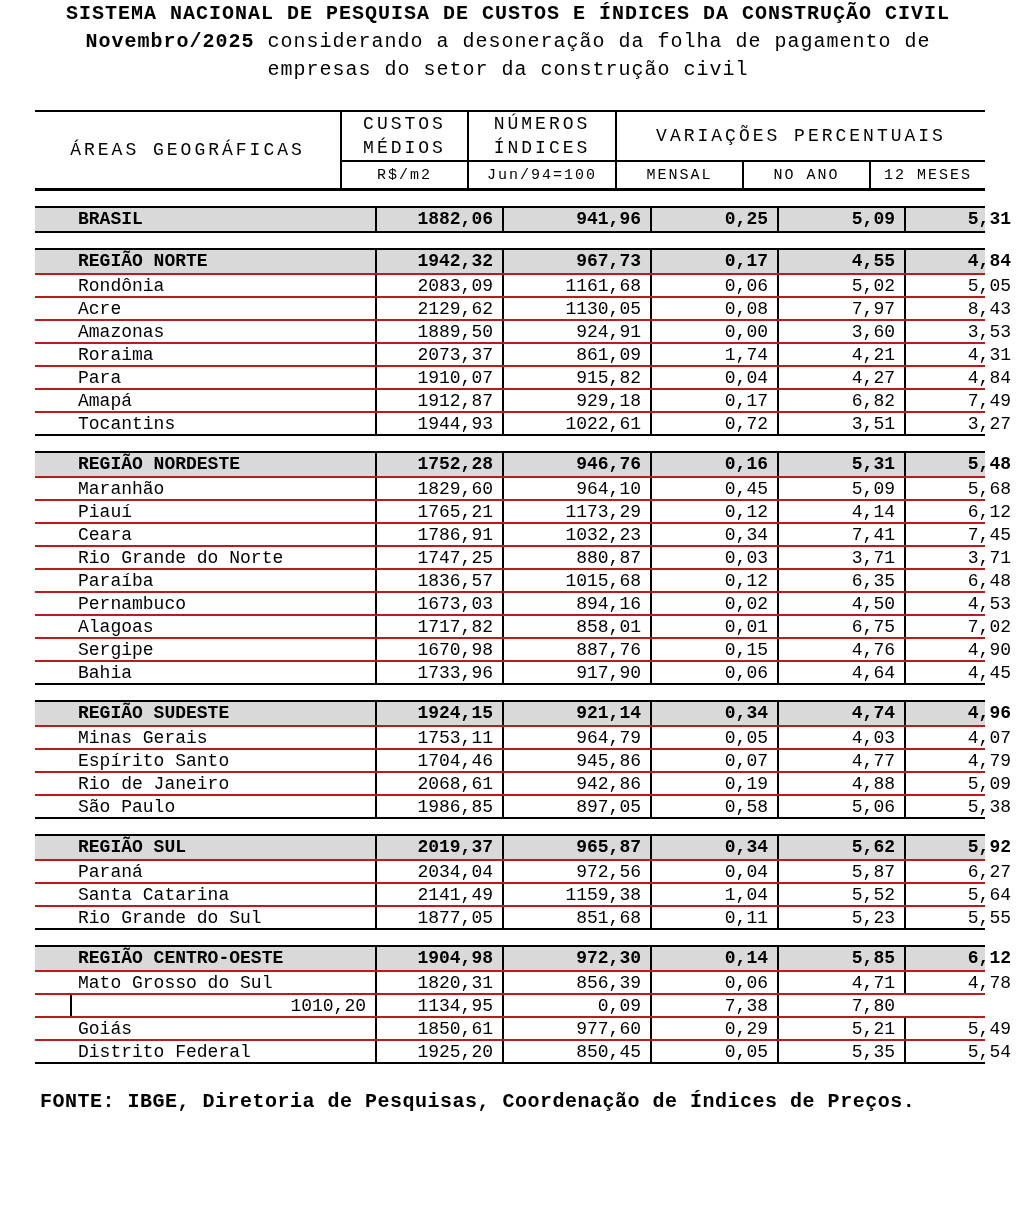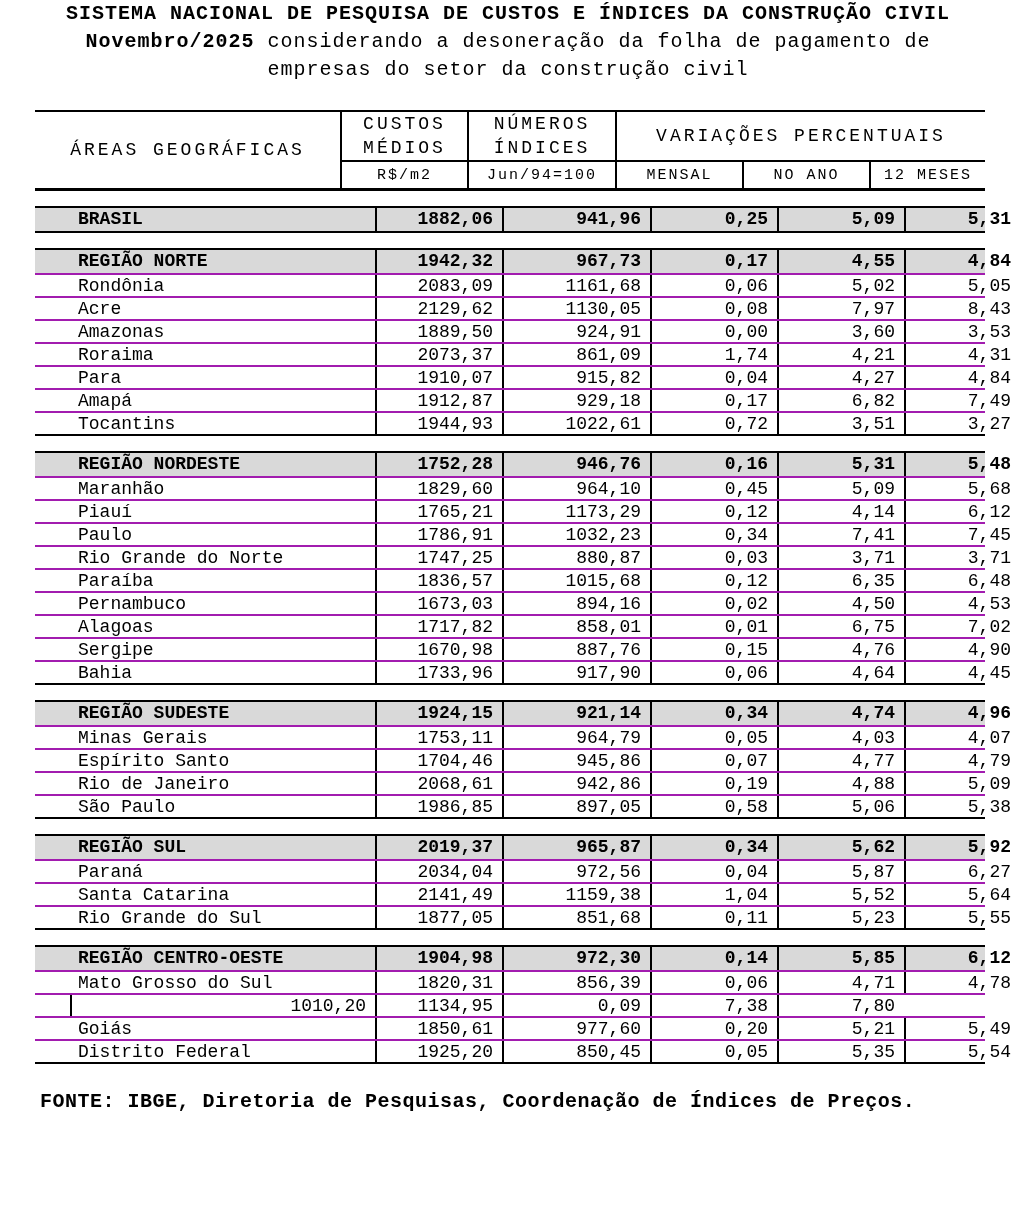--- a/index.html
+++ b/index.html
@@ -76,21 +76,21 @@
     margin-top: 15px;
     border-top: 2px solid #000;
     border-bottom: 2px solid #000;
   }
   .row {
     height: 23px;
     line-height: 22px;
     font-size: 18px;
     padding-left: 35px;
   }
-  .row + .row { border-top: 2px solid #a21caf; }
+  .row + .row { border-top: 2px solid #b91c1c; }
   .row.head {
     background: #d9d9d9;
     font-weight: bold;
   }
   .cell { overflow: hidden; white-space: nowrap; }
   .cell.name { padding-left: 8px; }
   .cell.num  {
     border-left: 2px solid #000;
     text-align: right;
     padding-right: 9px;
@@ -224,21 +224,21 @@
           </div>
           <div class="row cols">
             <div class="cell name">Piauí</div>
             <div class="cell num">1765,21</div>
             <div class="cell num">1173,29</div>
             <div class="cell num">0,12</div>
             <div class="cell num">4,14</div>
             <div class="cell num">6,12</div>
           </div>
           <div class="row cols">
-            <div class="cell name">Paulo</div>
+            <div class="cell name">Ceara</div>
             <div class="cell num">1786,91</div>
             <div class="cell num">1032,23</div>
             <div class="cell num">0,34</div>
             <div class="cell num">7,41</div>
             <div class="cell num">7,45</div>
           </div>
           <div class="row cols">
             <div class="cell name">Rio Grande do Norte</div>
             <div class="cell num">1747,25</div>
             <div class="cell num">880,87</div>
@@ -384,21 +384,21 @@
             <div class="cell num">1010,20</div>
             <div class="cell num">1134,95</div>
             <div class="cell num">0,09</div>
             <div class="cell num">7,38</div>
             <div class="cell num">7,80</div>
           </div>
           <div class="row cols">
             <div class="cell name">Goiás</div>
             <div class="cell num">1850,61</div>
             <div class="cell num">977,60</div>
-            <div class="cell num">0,20</div>
+            <div class="cell num">0,29</div>
             <div class="cell num">5,21</div>
             <div class="cell num">5,49</div>
           </div>
           <div class="row cols">
             <div class="cell name">Distrito Federal</div>
             <div class="cell num">1925,20</div>
             <div class="cell num">850,45</div>
             <div class="cell num">0,05</div>
             <div class="cell num">5,35</div>
             <div class="cell num">5,54</div>

